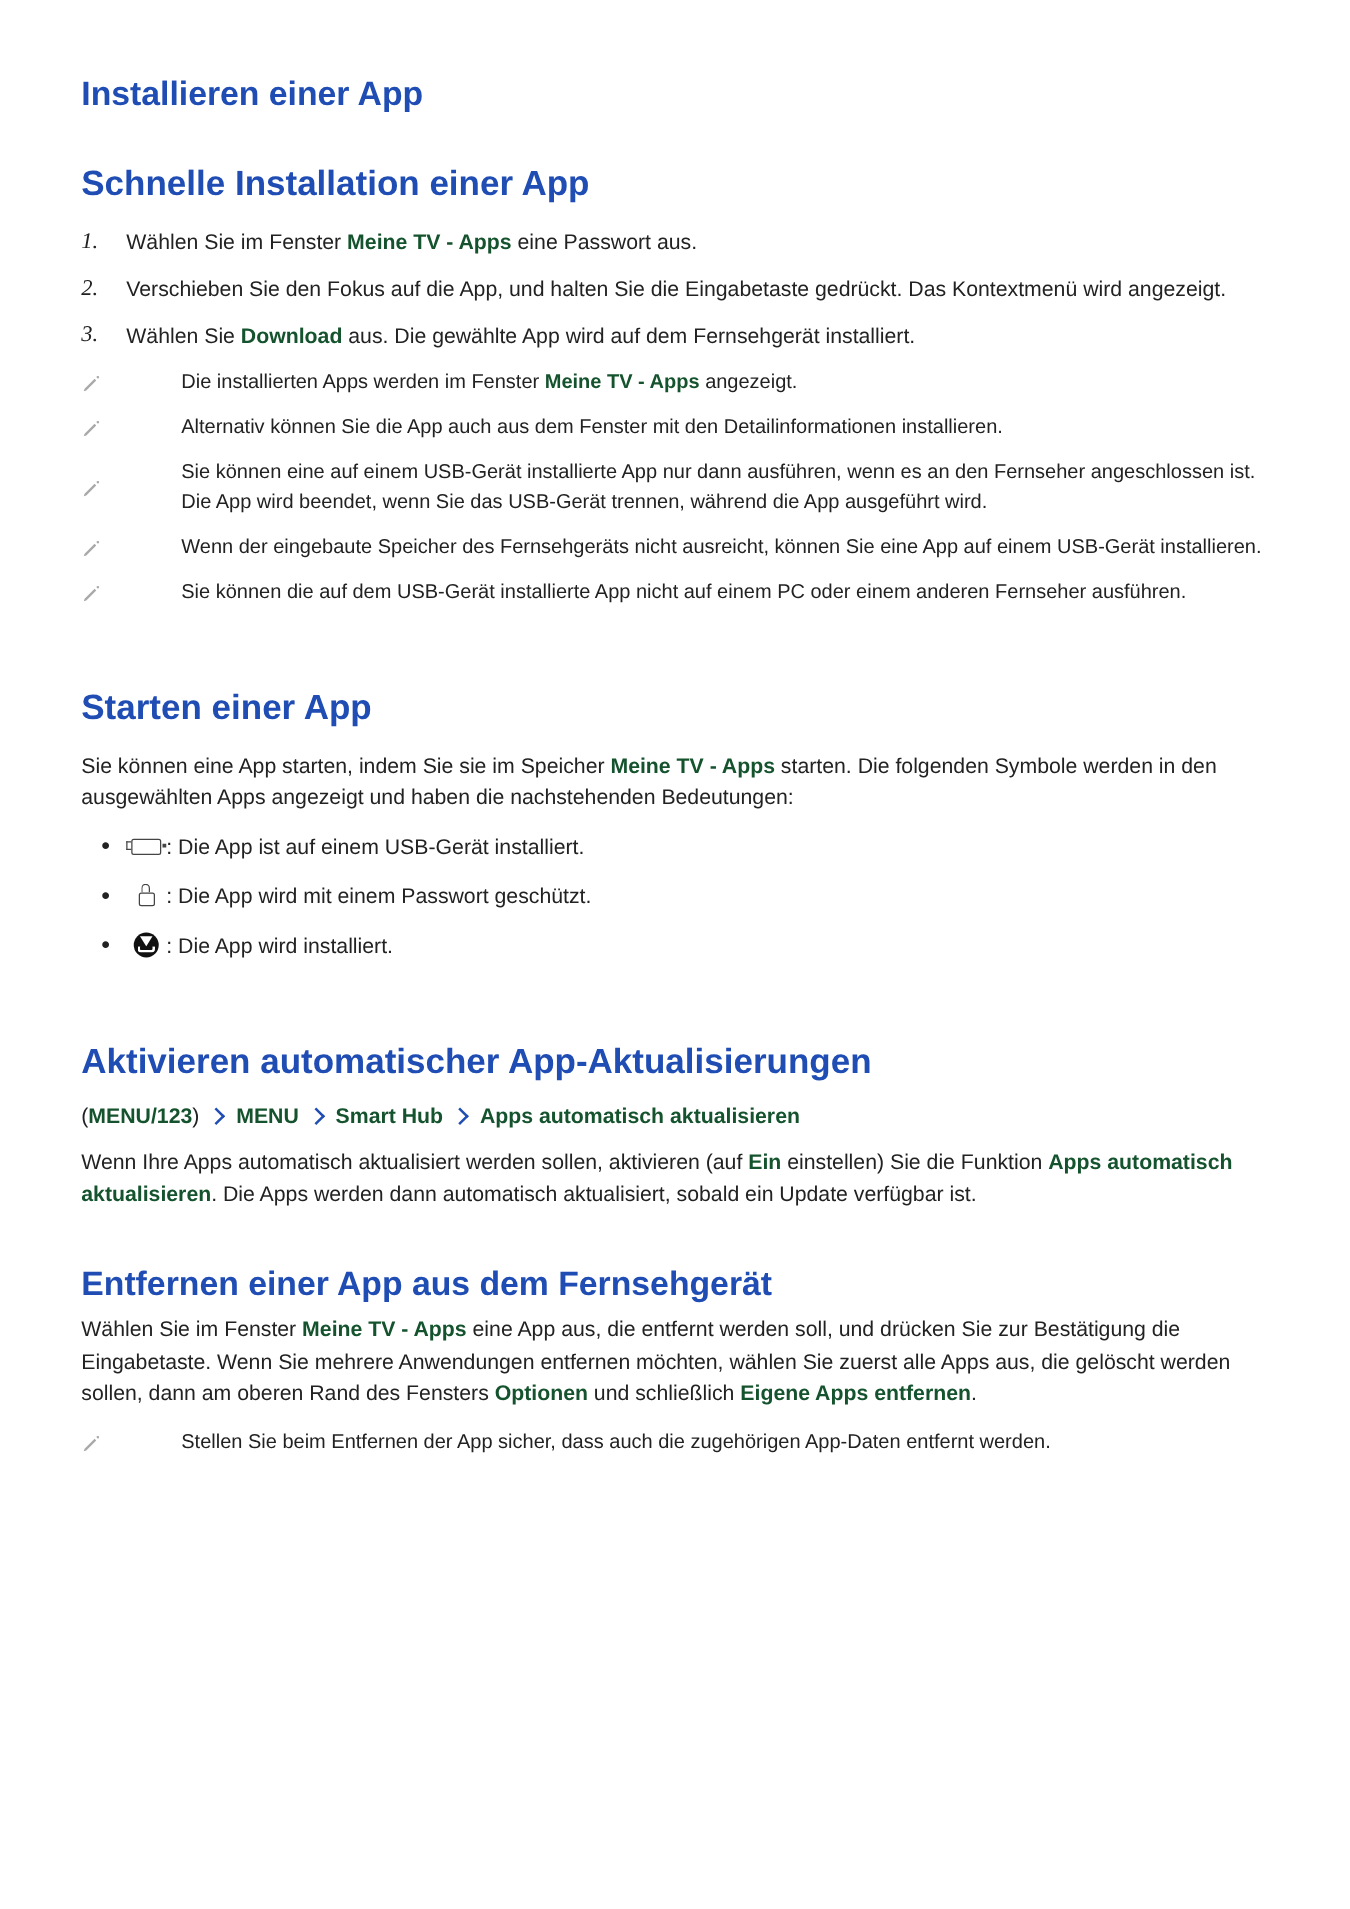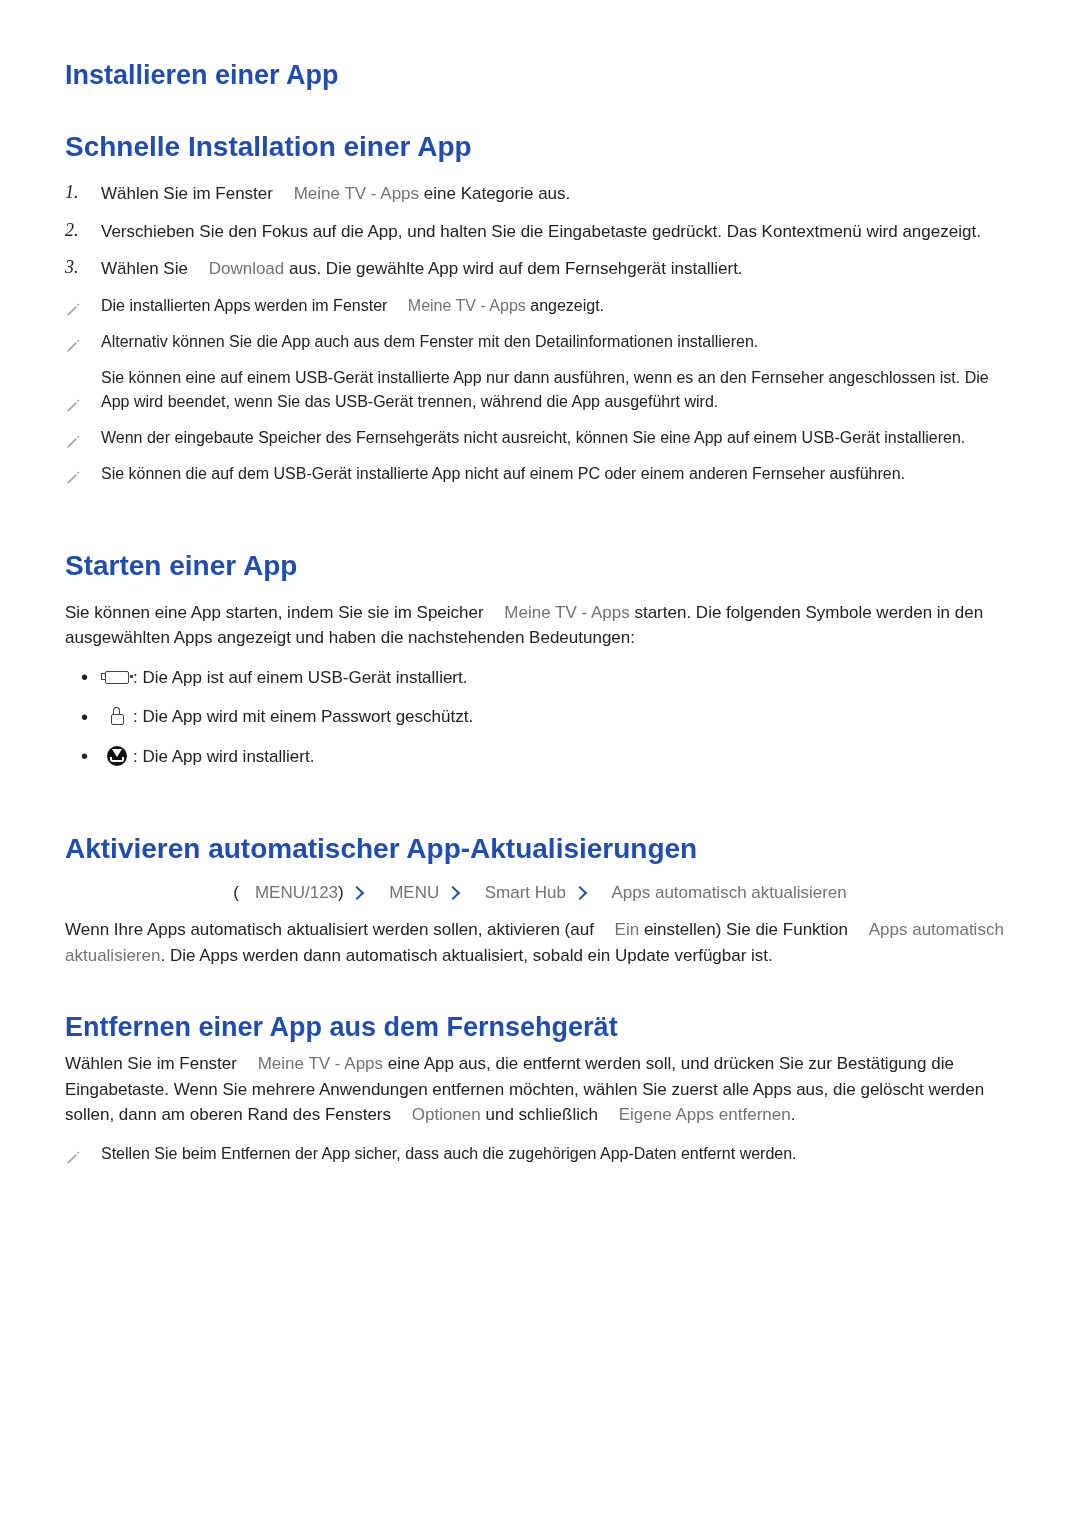--- a/index.html
+++ b/index.html
@@ -35,23 +35,22 @@
     line-height: 1.5;
     color: #222;
   }
   .body-text {
     margin: 0 0 14px 0;
   }
   .note-text {
     font-size: 16px;
   }
   .ilink {
-    color: #737373;
-    font-weight: 400;
-    margin-left: 16px;
+    color: #14532d;
+    font-weight: 700;
   }
   .ol {
     margin: 0;
     padding: 0;
   }
   .ol .li {
     display: flex;
     align-items: flex-start;
     margin: 0 0 12px 0;
   }
@@ -62,22 +61,23 @@
     font-family: Georgia, 'Times New Roman', serif;
     font-size: 18px;
     color: #222;
     padding-top: 1px;
   }
   .notes {
     margin: 8px 0 0 0;
   }
   .notes .nrow {
     display: flex;
-    align-items: flex-end;
+    align-items: center;
     margin: 0 0 12px 0;
+    gap: 44px;
   }
   .notes .pen {
     width: 36px;
     flex: 0 0 36px;
     display: flex;
     align-items: flex-start;
     justify-content: flex-start;
     padding-top: 2px;
   }
   .notes .pen svg {
@@ -185,21 +185,20 @@
     bottom: 4px;
     height: 3px;
     border: 2px solid #fff;
     border-top: none;
     border-radius: 0 0 3px 3px;
   }
   .nav-path {
     font-size: 17px;
     color: #222;
     margin: 6px 0 14px 0;
-    text-align: center;
   }
   .nav-path .chev {
     display: inline-block;
     width: 8px;
     height: 8px;
     border-right: 2.5px solid #1f4db4;
     border-top: 2.5px solid #1f4db4;
     transform: rotate(45deg);
     margin: 0 6px 0 4px;
     vertical-align: 0px;
@@ -212,21 +211,21 @@
 <div class="page">
 
   <h1>Installieren einer App</h1>
 
   <h2 class="sec">Schnelle Installation einer App</h2>
 
   <div class="ol">
     <div class="li">
       <div class="num">1.</div>
       <div class="list-text flex1">
-        <span>Wählen Sie im Fenster </span><span class="ilink">Meine TV - Apps</span><span> eine Kategorie aus.</span>
+        <span>Wählen Sie im Fenster </span><span class="ilink">Meine TV - Apps</span><span> eine Passwort aus.</span>
       </div>
     </div>
     <div class="li">
       <div class="num">2.</div>
       <div class="list-text flex1">
         <span>Verschieben Sie den Fokus auf die App, und halten Sie die Eingabetaste gedrückt. Das Kontextmenü wird angezeigt.</span>
       </div>
     </div>
     <div class="li">
       <div class="num">3.</div>

